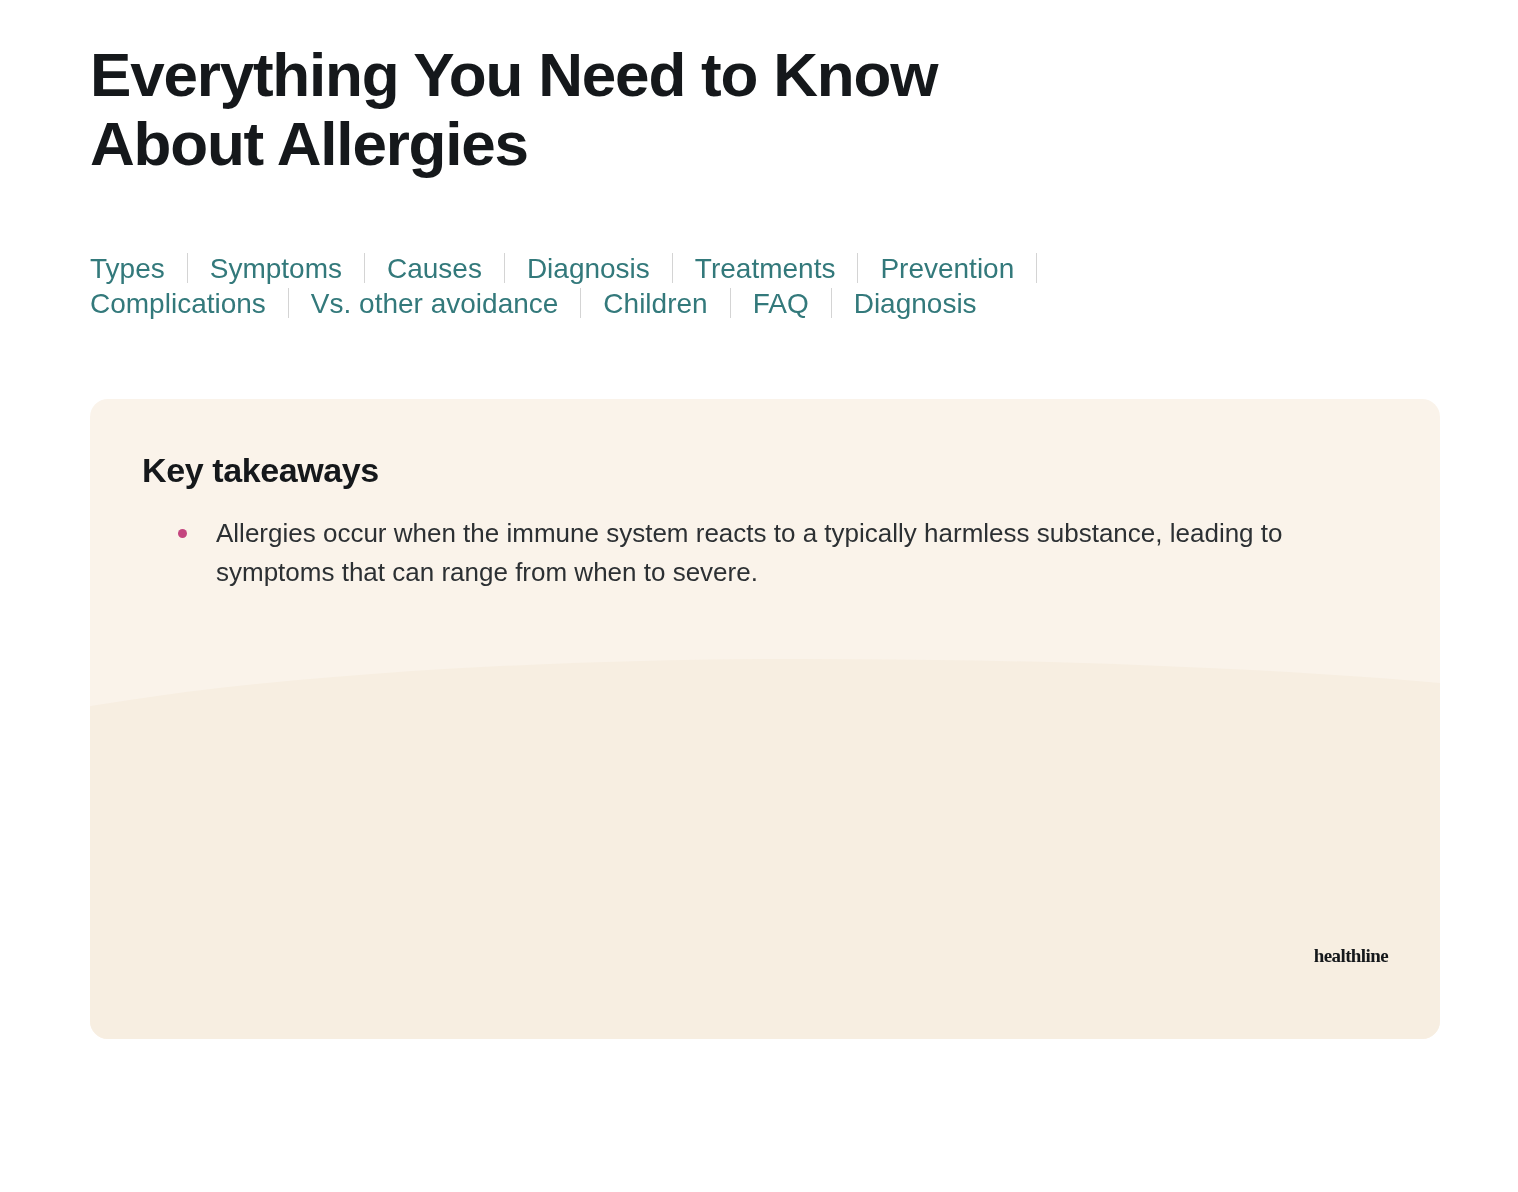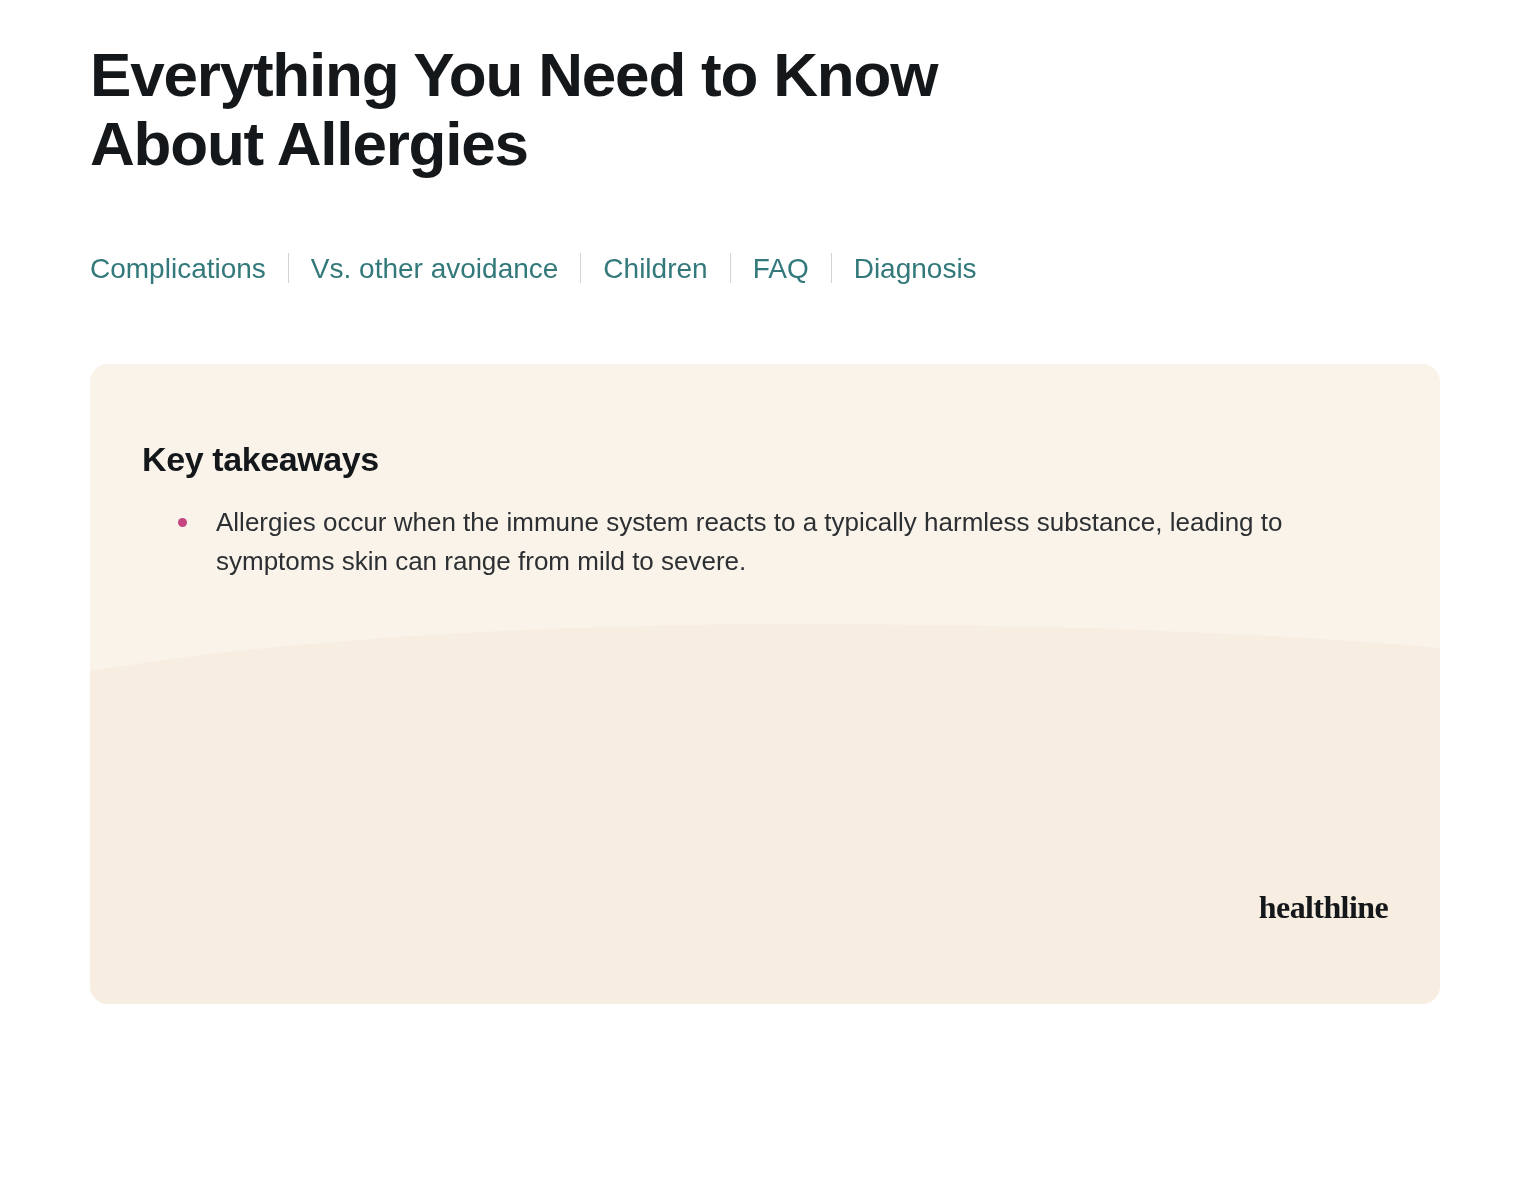--- a/index.html
+++ b/index.html
@@ -75,21 +75,21 @@
     bottom: -40px;
     height: 420px;
     background: #f7eee1;
     border-radius: 100% 100% 0 0 / 60% 40% 0 0;
     transform: scaleX(1.35) translateX(2%);
     transform-origin: bottom center;
     pointer-events: none;
   }
   .card-inner {
     position: relative;
-    padding: 76px 60px 0 52px;
+    padding: 52px 60px 0 52px;
   }
   .card-heading {
     margin: 0 0 24px 0;
     font-size: 34px;
     font-weight: bold;
     letter-spacing: -0.4px;
     color: #15181b;
   }
   ul.takeaway-list {
     list-style: none;
@@ -111,56 +111,70 @@
     left: 24px;
     top: 15px;
     width: 9px;
     height: 9px;
     border-radius: 50%;
     background: #c4457f;
   }
   .brand {
     position: absolute;
     right: 52px;
-    bottom: 78px;
+    bottom: 72px;
     font-family: "Liberation Serif", serif;
     font-weight: bold;
-    font-size: 32px;
+    font-size: 19px;
     letter-spacing: -0.6px;
     color: #15181b;
   }
 </style>
 </head>
 <body>
 
 <div class="page">
 
   <h1 class="article-title">Everything You Need to Know About Allergies</h1>
 
   <nav class="jumplinks">
+    <div class="jumplinks-row">
+      <a class="jump-link" href="#">Types</a>
+      <span class="jump-sep"></span>
+      <a class="jump-link" href="#">Symptoms</a>
+      <span class="jump-sep"></span>
+      <a class="jump-link" href="#">Causes</a>
+      <span class="jump-sep"></span>
+      <a class="jump-link" href="#">Diagnosis</a>
+      <span class="jump-sep"></span>
+      <a class="jump-link" href="#">Treatments</a>
+      <span class="jump-sep"></span>
+      <a class="jump-link" href="#">Prevention</a>
+      <span class="jump-sep"></span>
+    </div>
     <div class="jumplinks-row">
       <a class="jump-link" href="#">Complications</a>
       <span class="jump-sep"></span>
       <a class="jump-link" href="#">Vs. other avoidance</a>
       <span class="jump-sep"></span>
       <a class="jump-link" href="#">Children</a>
       <span class="jump-sep"></span>
       <a class="jump-link" href="#">FAQ</a>
       <span class="jump-sep"></span>
       <a class="jump-link" href="#">Diagnosis</a>
     </div>
   </nav>
 
   <section class="takeaways-card">
     <div class="card-swoosh"></div>
     <div class="card-inner">
       <h2 class="card-heading">Key takeaways</h2>
       <ul class="takeaway-list">
         <li>
           <span class="bullet"></span>
-          <span>Allergies occur when the immune system reacts to a typically harmless substance, leading to symptoms skin can range from mild to severe.</span>
+          <span>Allergies occur when the immune system reacts to a typically harmless substance, leading to symptoms that can range from when to severe.</span>
         </li>
       </ul>
     </div>
     <div class="brand">healthline</div>
   </section>
 
 </div>
 
 </body></html>

